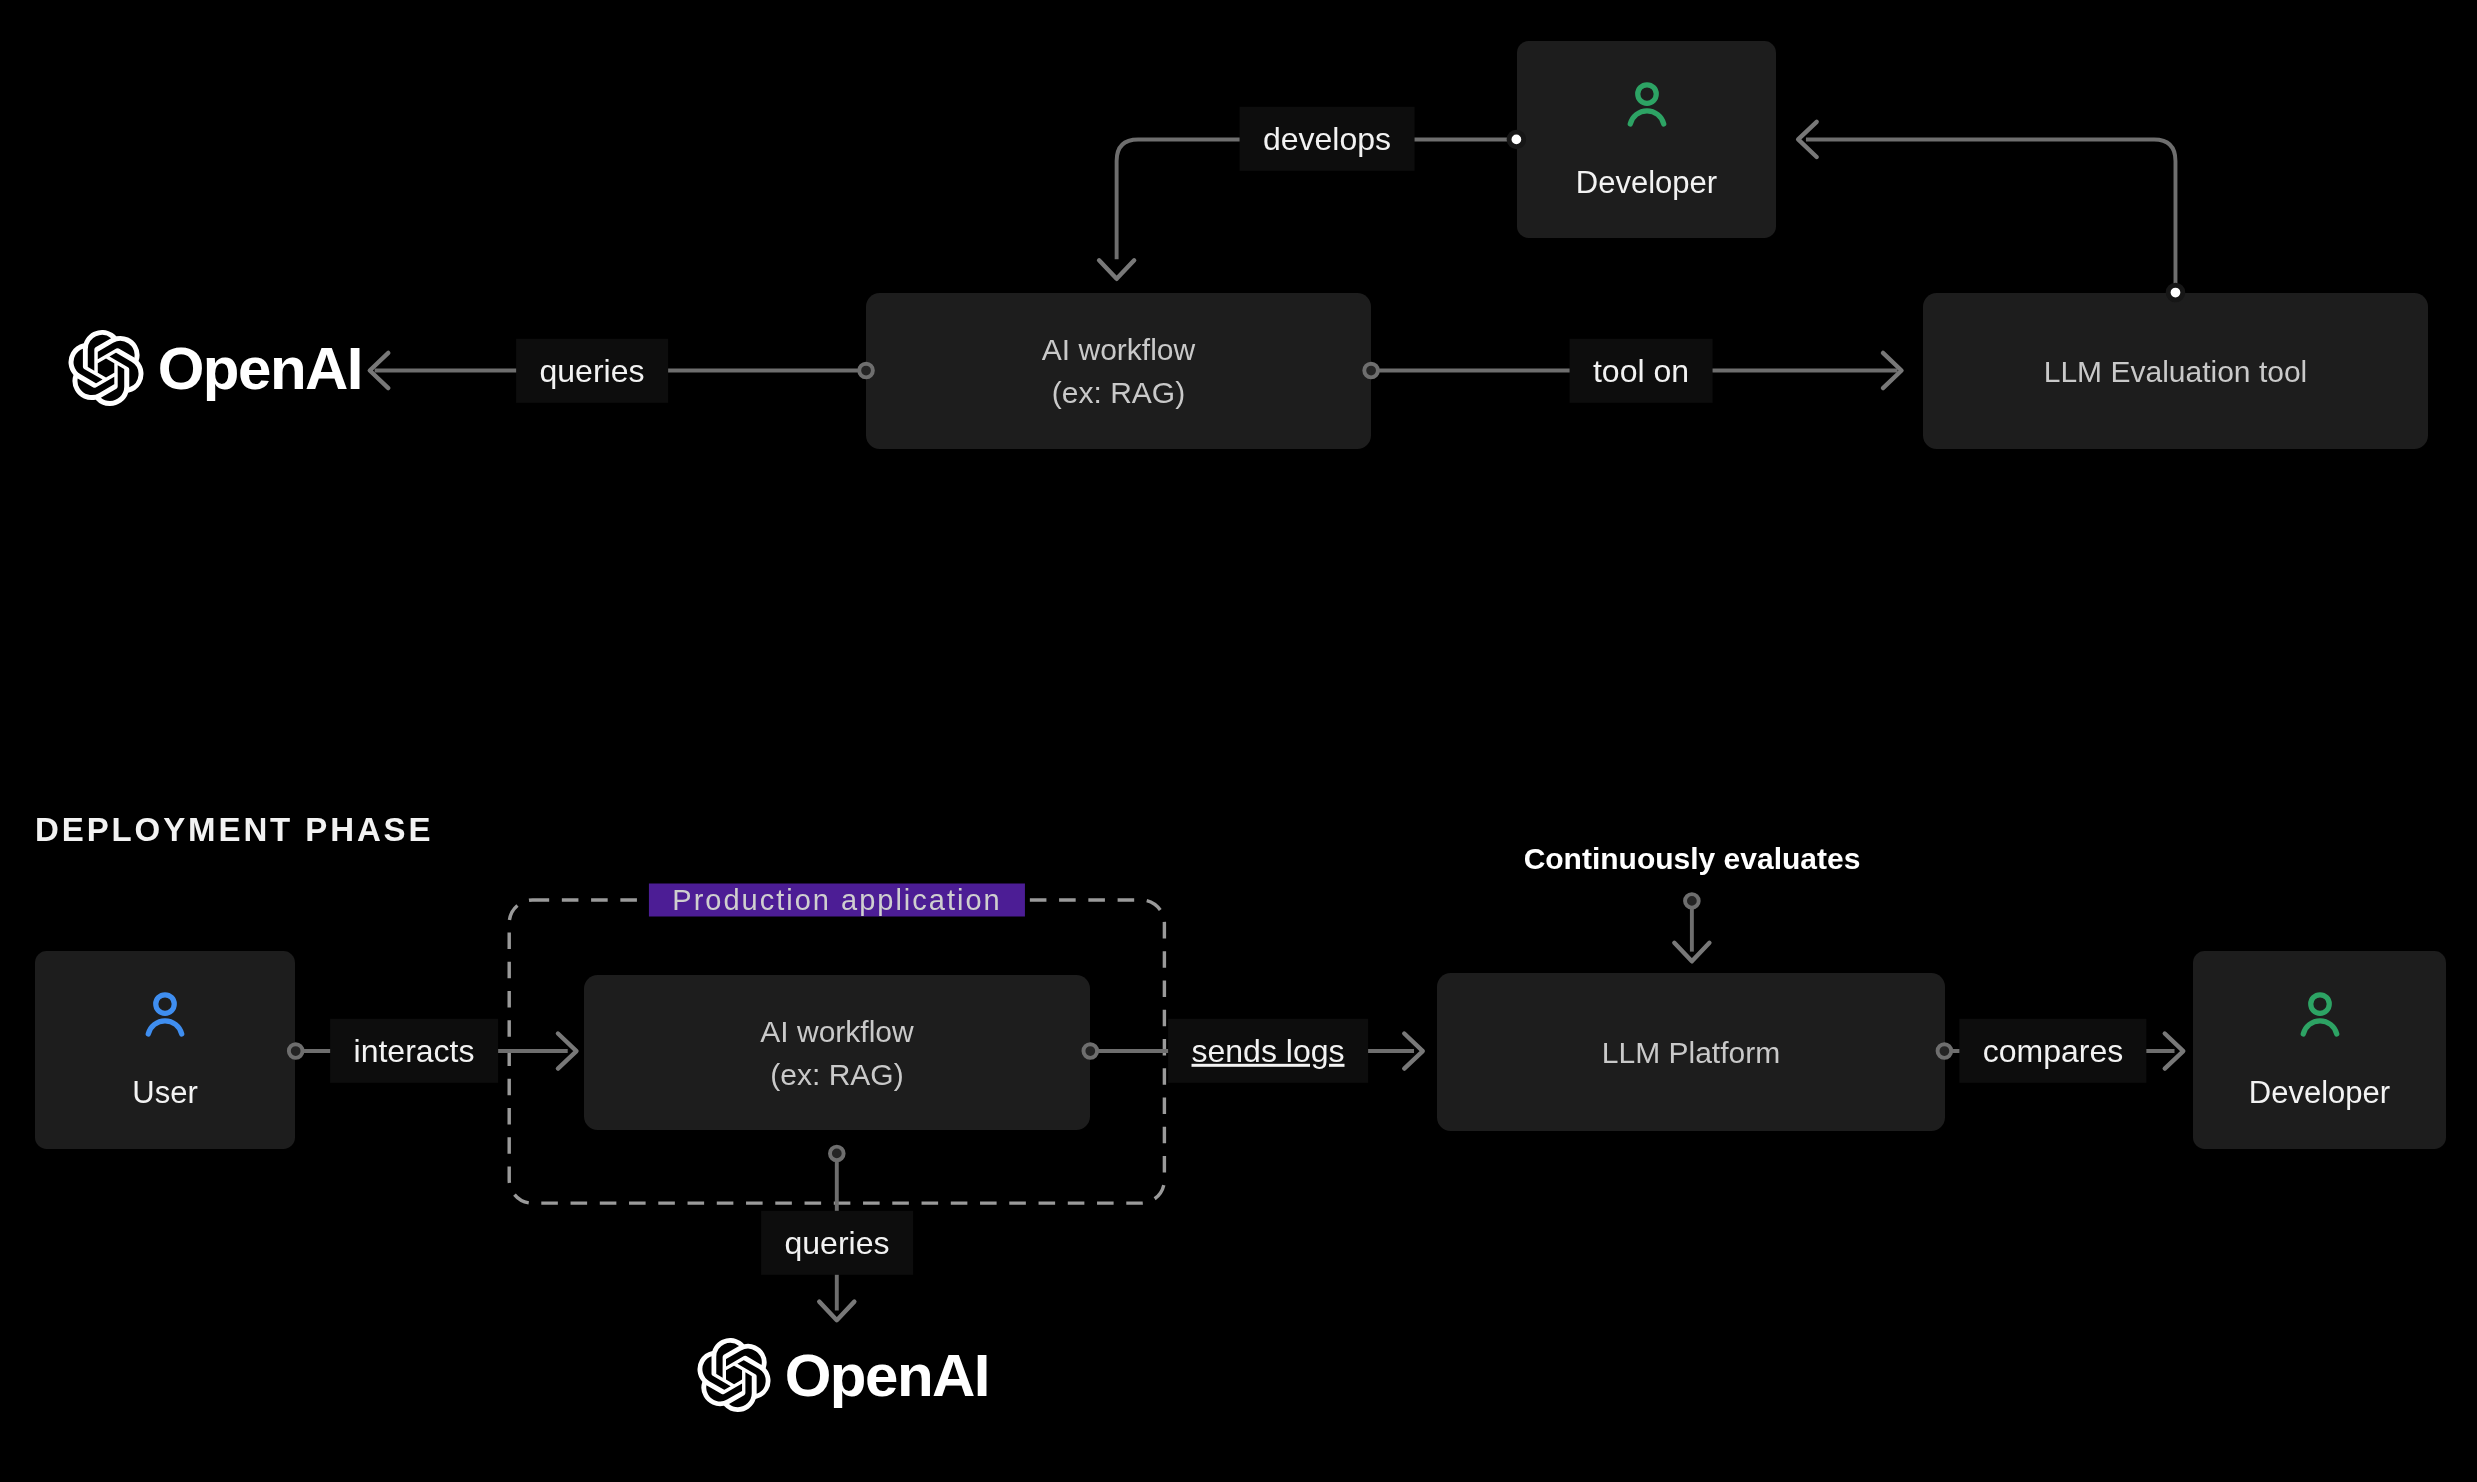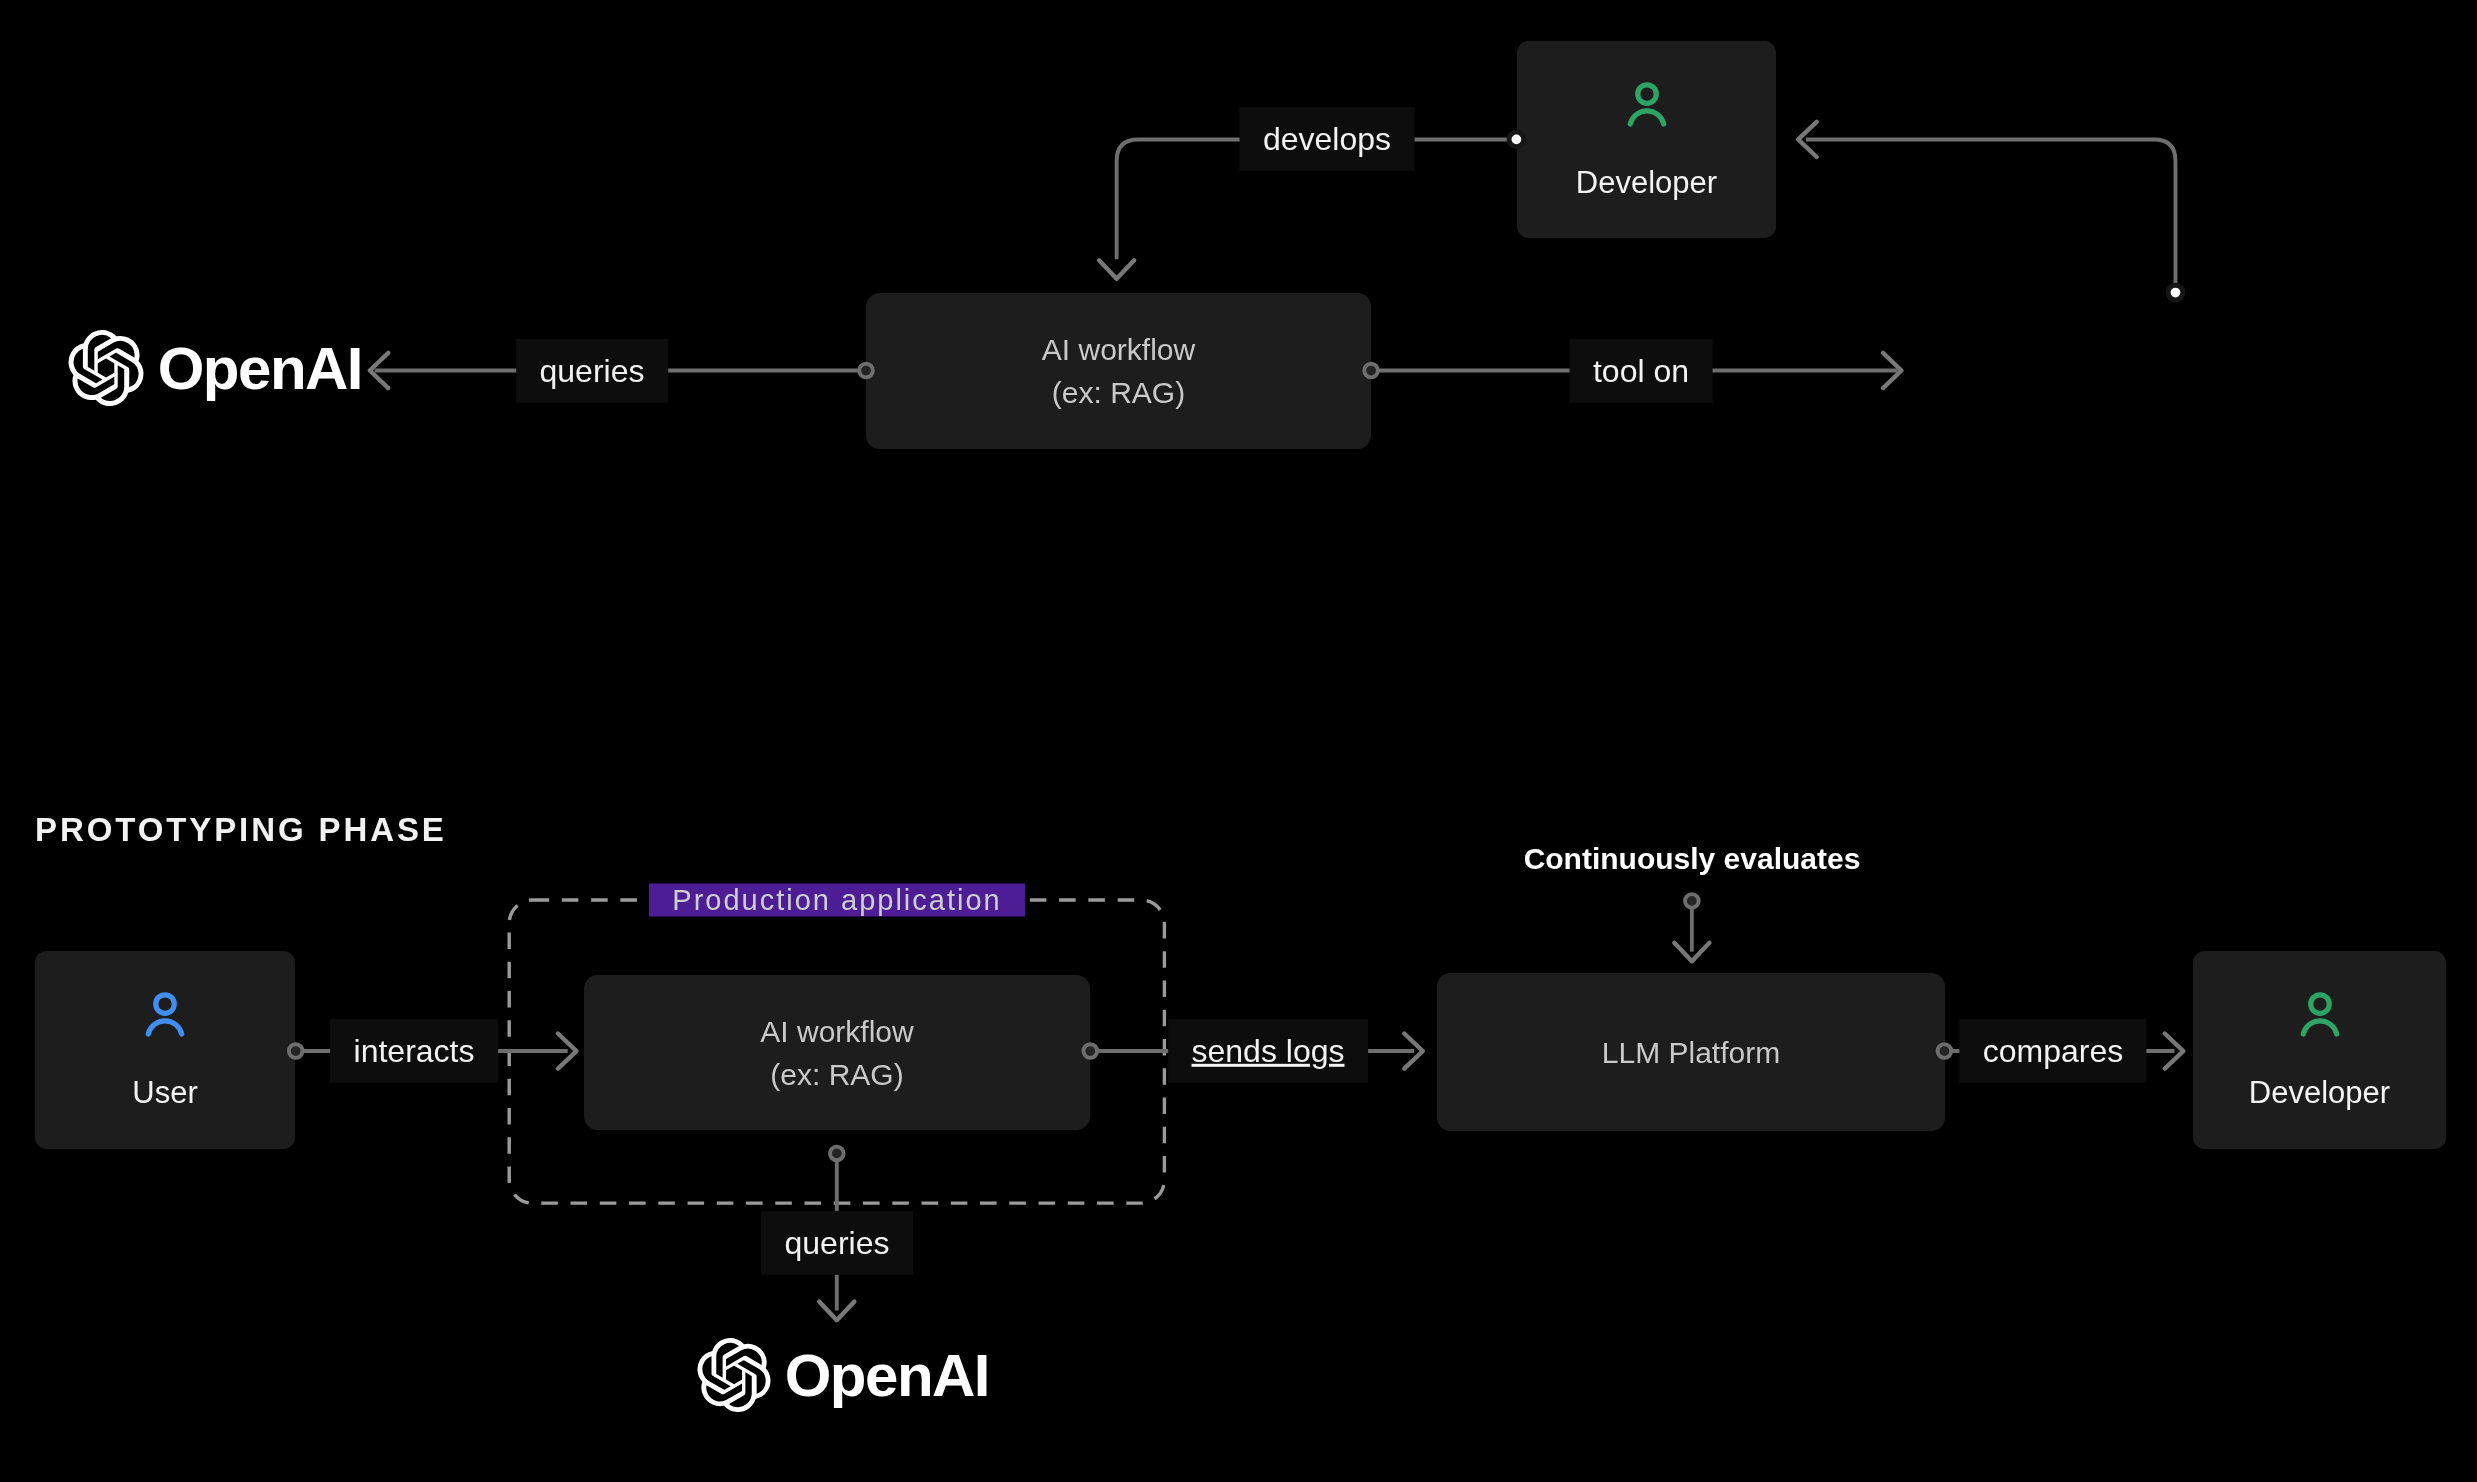--- a/index.html
+++ b/index.html
@@ -100,36 +100,39 @@
       <path d="M22.2819 9.8211a5.9847 5.9847 0 0 0-.5157-4.9108 6.0462 6.0462 0 0 0-6.5098-2.9A6.0651 6.0651 0 0 0 4.9807 4.1818a5.9847 5.9847 0 0 0-3.9977 2.9 6.0462 6.0462 0 0 0 .7427 7.0966 5.98 5.98 0 0 0 .511 4.9107 6.051 6.051 0 0 0 6.5146 2.9001A5.9847 5.9847 0 0 0 13.2599 24a6.0557 6.0557 0 0 0 5.7718-4.2058 5.9894 5.9894 0 0 0 3.9977-2.9001 6.0557 6.0557 0 0 0-.7475-7.073zm-9.022 12.6081a4.4755 4.4755 0 0 1-2.8764-1.0408l.1419-.0804 4.7783-2.7582a.7948.7948 0 0 0 .3927-.6813v-6.7369l2.02 1.1686a.071.071 0 0 1 .038.0615v5.5826a4.504 4.504 0 0 1-4.4945 4.4849zm-9.6607-4.1254a4.4708 4.4708 0 0 1-.5346-3.0137l.142.0852 4.783 2.7582a.7712.7712 0 0 0 .7806 0l5.8428-3.3685v2.3324a.0804.0804 0 0 1-.0332.0615L9.74 19.9502a4.4992 4.4992 0 0 1-6.1408-1.6464zM2.3408 7.8956a4.485 4.485 0 0 1 2.3655-1.9728V11.6a.7664.7664 0 0 0 .3879.6765l5.8144 3.3543-2.0201 1.1685a.0757.0757 0 0 1-.071 0l-4.8303-2.7865A4.504 4.504 0 0 1 2.3408 7.8956zm16.5963 3.8558L13.1038 8.364 15.1192 7.2a.0757.0757 0 0 1 .071 0l4.8303 2.7913a4.4944 4.4944 0 0 1-.6765 8.1042v-5.6772a.79.79 0 0 0-.407-.667zm2.0107-3.0231l-.142-.0852-4.7735-2.7818a.7759.7759 0 0 0-.7854 0L9.409 9.2297V6.8974a.0662.0662 0 0 1 .0284-.0615l4.8303-2.7866a4.4992 4.4992 0 0 1 6.6802 4.66zM8.3065 12.863l-2.02-1.1638a.0804.0804 0 0 1-.038-.0567V6.0742a4.4992 4.4992 0 0 1 7.3757-3.4537l-.142.0805L8.704 5.459a.7948.7948 0 0 0-.3927.6813zm1.0976-2.3654l2.602-1.4998 2.6069 1.4998v2.9994l-2.5974 1.4997-2.6067-1.4997z"></path>
     </svg>
     <span class="wordmark">OpenAI</span>
   </div>
 
   <div class="node" style="left:866px;top:293px;width:505px;height:156px;">
     <span>AI workflow</span>
     <span>(ex: RAG)</span>
   </div>
 
+  <div class="node" style="left:1923px;top:293px;width:505px;height:156px;">
+    <span>LLM Evaluation tool</span>
+  </div>
 
   <div class="node person" style="left:1517px;top:41px;width:259px;height:197px;">
     <span class="icon-wrap green">
       <svg width="60" height="60" viewBox="0 0 24 24" fill="none" stroke="currentColor" stroke-width="2.1" stroke-linecap="round">
         <circle cx="12" cy="7.6" r="3.7"></circle>
         <path d="M5.3 19.6a6.9 6.9 0 0 1 13.4 0"></path>
       </svg>
     </span>
     <span class="person-label">Developer</span>
   </div>
 
   <div class="edge-label" style="left:592px;top:371px;">queries</div>
   <div class="edge-label" style="left:1641px;top:371px;">tool on</div>
   <div class="edge-label" style="left:1327px;top:139px;">develops</div>
 
-  <div class="phase-title" style="left:35px;top:811px;">PROTOTYPING PHASE</div>
+  <div class="phase-title" style="left:35px;top:811px;">DEPLOYMENT PHASE</div>
 
   <div class="node person" style="left:35px;top:951px;width:260px;height:198px;">
     <span class="icon-wrap blue">
       <svg width="60" height="60" viewBox="0 0 24 24" fill="none" stroke="currentColor" stroke-width="2.1" stroke-linecap="round">
         <circle cx="12" cy="7.6" r="3.7"></circle>
         <path d="M5.3 19.6a6.9 6.9 0 0 1 13.4 0"></path>
       </svg>
     </span>
     <span class="person-label">User</span>
   </div>

